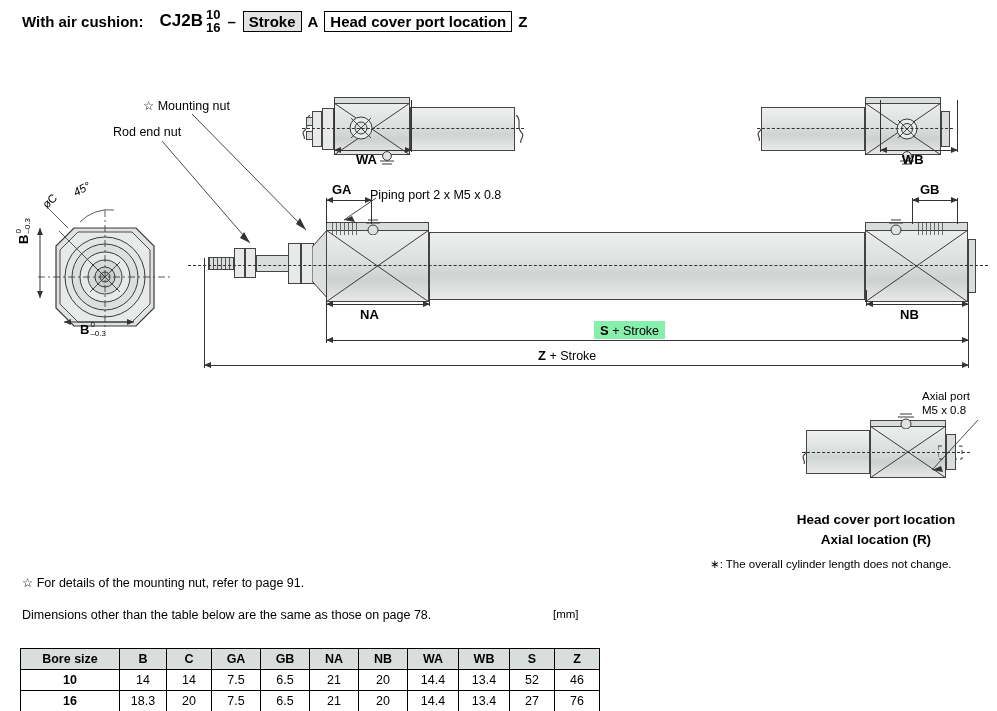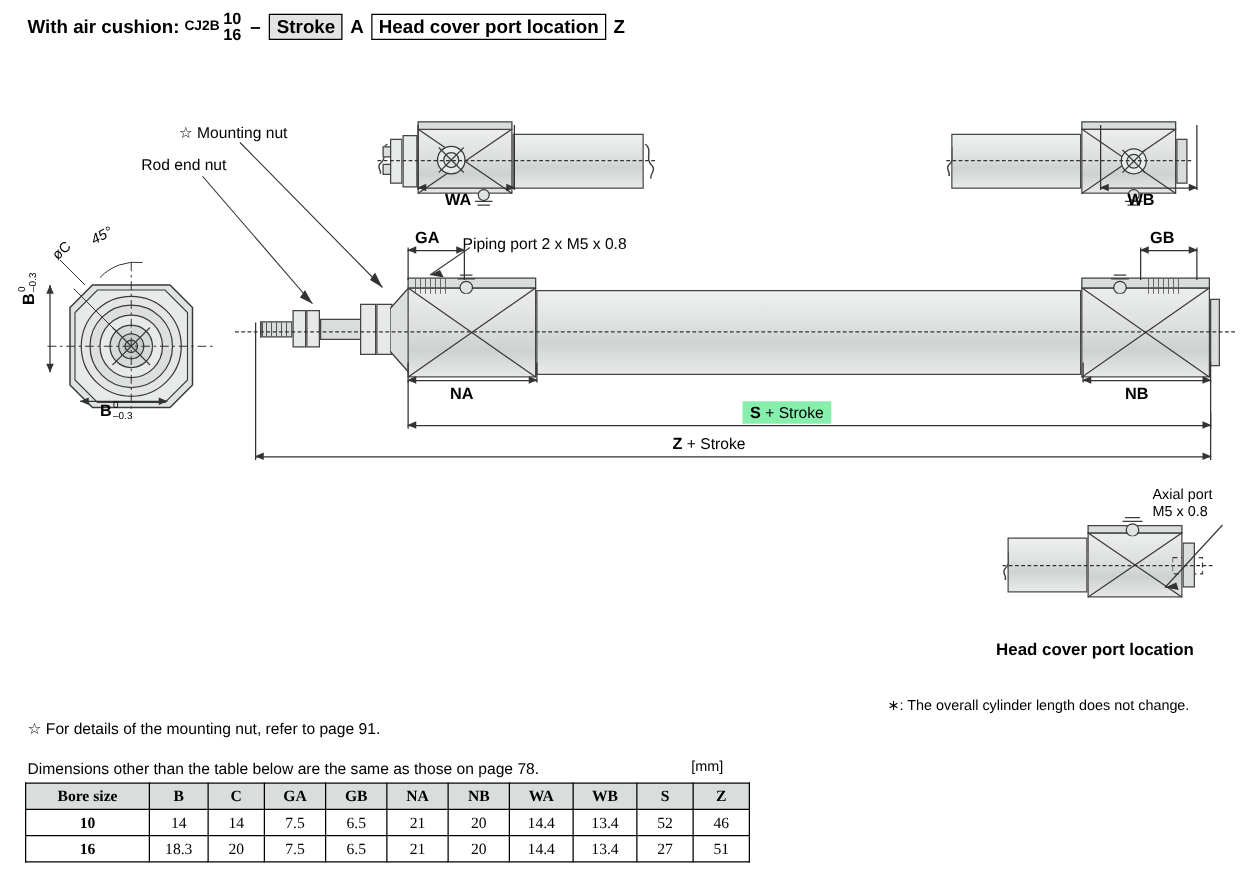--- a/index.html
+++ b/index.html
@@ -4,21 +4,21 @@
 <style>
   html,body{margin:0;padding:0;}
   body{
     width:997px;height:711px;background:#ffffff;position:relative;
     font-family:"Liberation Sans", sans-serif;color:#000;overflow:hidden;
   }
   .abs{position:absolute;}
   
   #header{left:22px;top:8px;display:flex;align-items:center;font-weight:bold;font-size:16px;}
   #header .lbl{font-size:15px;}
-  #header .model{font-size:11px;margin-left:4px;}
+  #header .model{font-size:17px;margin-left:16px;}
   #header .fracs{display:inline-flex;flex-direction:column;line-height:1.0;margin:0 3px;font-size:13px;font-weight:bold;}
   #header .dash{margin:0 4px;font-size:15px;}
   .boxed{
     border:1.6px solid #000;padding:1px 5px;background:#fff;font-weight:bold;font-size:15px;
     margin:0 3px;
   }
   .boxed.grey{background:#e3e3e3;}
   
   .body{background:#d9dddc;border:1.3px solid #444;box-sizing:border-box;}
   .bodyLight{background:#e7eae9;border:1.3px solid #444;box-sizing:border-box;}
@@ -400,28 +400,29 @@
   <div>M5 x 0.8</div>
 </div>
 <div class="abs" style="left:928px;top:418px;width:54px;height:56px;">
   <svg width="54" height="56" viewBox="0 0 54 56">
     <line x1="50" y1="2" x2="4" y2="52" stroke="#333" stroke-width="0.9"></line>
     <polygon points="4,52 13,48 15,54" fill="#333"></polygon>
   </svg>
 </div>
 <div class="abs center" style="left:760px;top:510px;width:232px;font-weight:bold;font-size:13.5px;line-height:1.45;">
   <div>Head cover port location</div>
+  <div>Axial location (R)</div>
 </div>
 <div class="abs smalltxt" style="left:710px;top:557px;">∗: The overall cylinder length does not change.</div>
 
 <div class="abs noteTxt" style="left:22px;top:575px;">☆ For details of the mounting nut, refer to page 91.</div>
 <div class="abs noteTxt" style="left:22px;top:608px;">Dimensions other than the table below are the same as those on page 78.</div>
 <div class="abs smalltxt" style="left:553px;top:608px;">[mm]</div>
 
-<div class="abs" style="left:20px;top:626px;font-family:Liberation Serif, serif;">
+<div class="abs" style="left:20px;top:648px;">
   <table id="dimtable">
     <thead>
       <tr>
         <th style="width:98px;">Bore size</th>
         <th style="width:46px;">B</th>
         <th style="width:44px;">C</th>
         <th style="width:48px;">GA</th>
         <th style="width:48px;">GB</th>
         <th style="width:48px;">NA</th>
         <th style="width:48px;">NB</th>
@@ -449,17 +450,17 @@
         <td class="first">16</td>
         <td>18.3</td>
         <td>20</td>
         <td>7.5</td>
         <td>6.5</td>
         <td>21</td>
         <td>20</td>
         <td>14.4</td>
         <td>13.4</td>
         <td>27</td>
-        <td>51</td>
+        <td>76</td>
       </tr>
     </tbody>
   </table>
 </div>
 
 </body></html>

